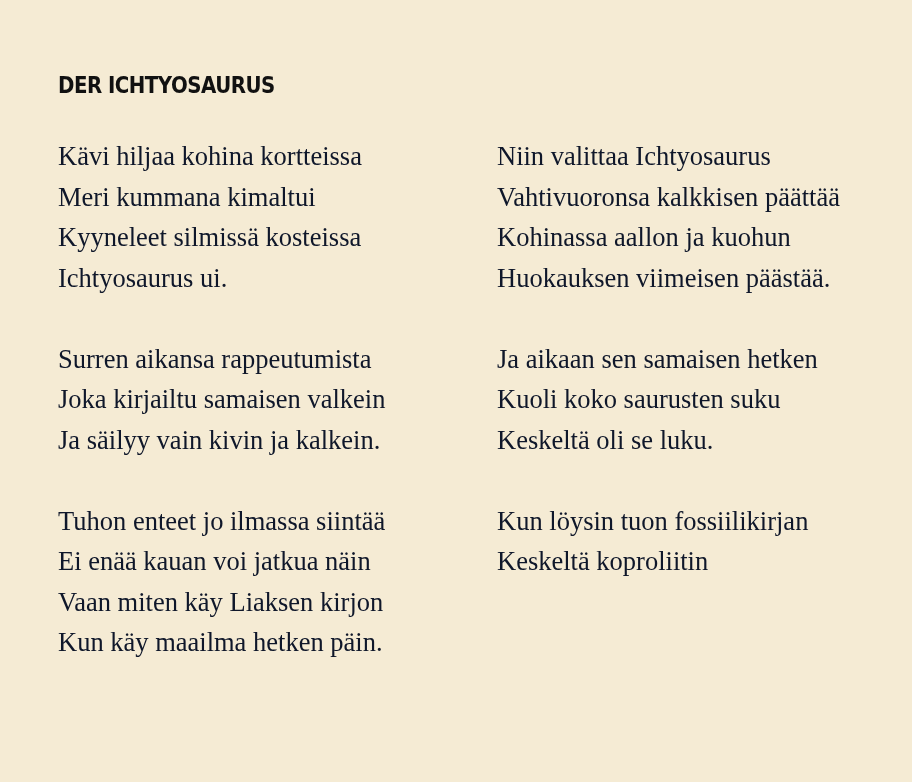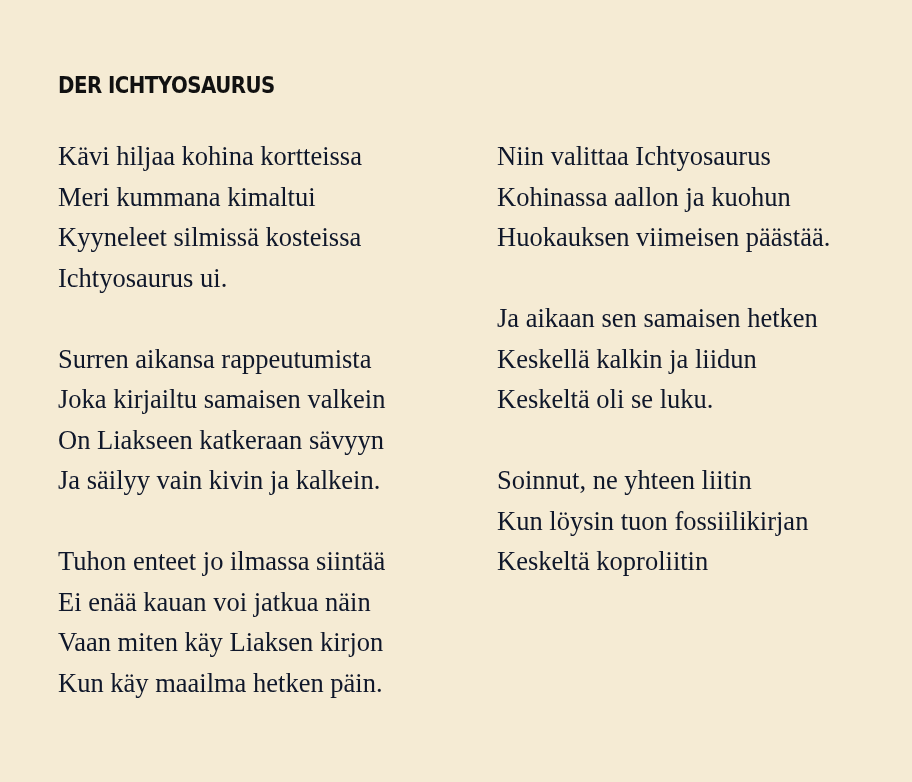--- a/index.html
+++ b/index.html
@@ -59,41 +59,40 @@
   <div class="column col-left">
     <div class="stanza">
       <span class="line">Kävi hiljaa kohina kortteissa</span>
       <span class="line">Meri kummana kimaltui</span>
       <span class="line">Kyyneleet silmissä kosteissa</span>
       <span class="line">Ichtyosaurus ui.</span>
     </div>
     <div class="stanza">
       <span class="line">Surren aikansa rappeutumista</span>
       <span class="line">Joka kirjailtu samaisen valkein</span>
-      <span class="line">On Liakseen katkeraan sävyyn</span>
       <span class="line">Ja säilyy vain kivin ja kalkein.</span>
     </div>
     <div class="stanza">
       <span class="line">Tuhon enteet jo ilmassa siintää</span>
       <span class="line">Ei enää kauan voi jatkua näin</span>
       <span class="line">Vaan miten käy Liaksen kirjon</span>
       <span class="line">Kun käy maailma hetken päin.</span>
     </div>
   </div>
 
   <div class="column col-right">
     <div class="stanza">
       <span class="line">Niin valittaa Ichtyosaurus</span>
+      <span class="line">Vahtivuoronsa kalkkisen päättää</span>
       <span class="line">Kohinassa aallon ja kuohun</span>
       <span class="line">Huokauksen viimeisen päästää.</span>
     </div>
     <div class="stanza">
       <span class="line">Ja aikaan sen samaisen hetken</span>
-      <span class="line">Keskellä kalkin ja liidun</span>
+      <span class="line">Kuoli koko saurusten suku</span>
       <span class="line">Keskeltä oli se luku.</span>
     </div>
     <div class="stanza">
-      <span class="line">Soinnut, ne yhteen liitin</span>
       <span class="line">Kun löysin tuon fossiilikirjan</span>
       <span class="line">Keskeltä koproliitin</span>
     </div>
   </div>
 </div>
 
 </body></html>

